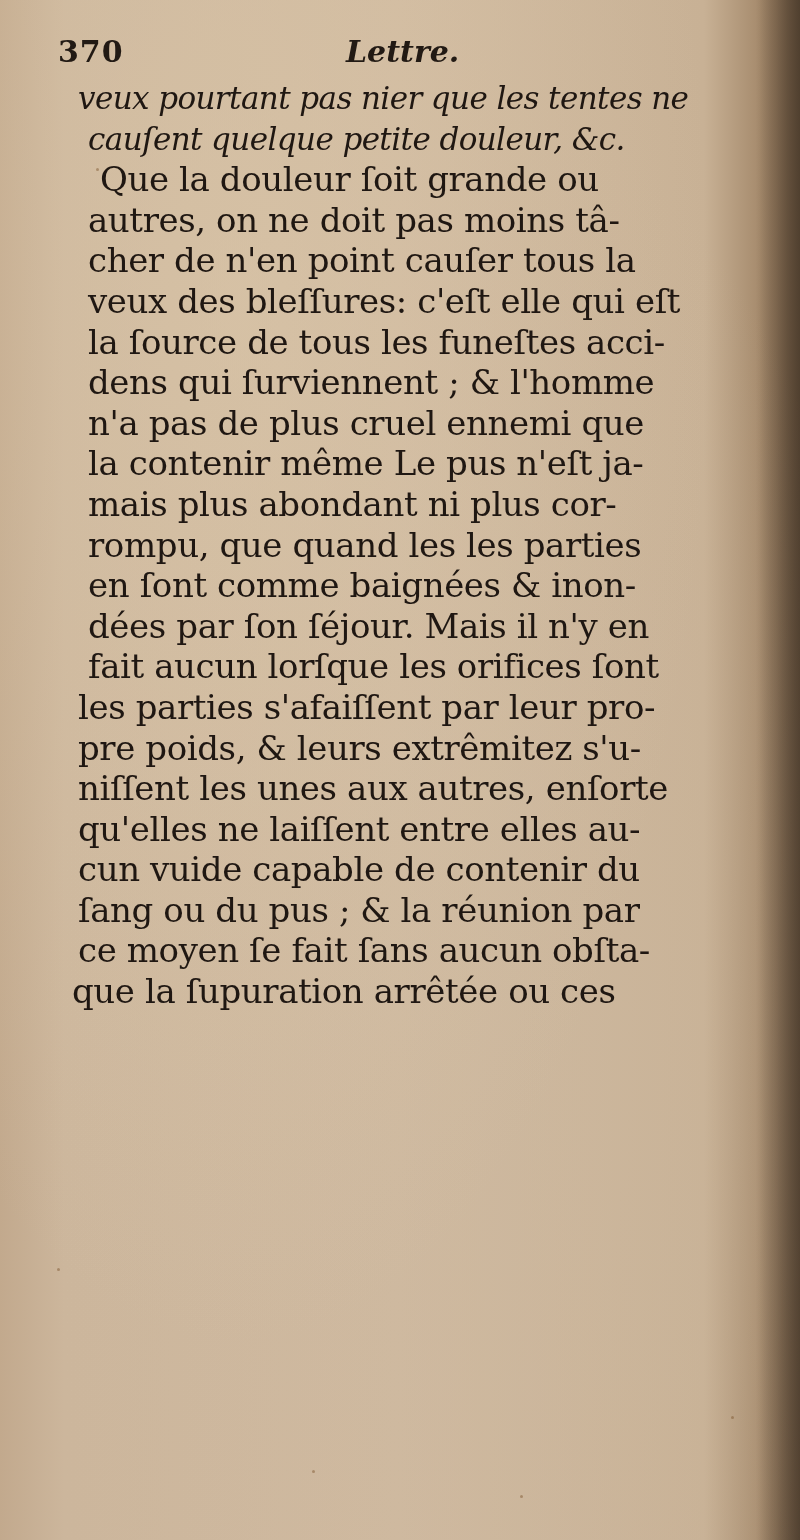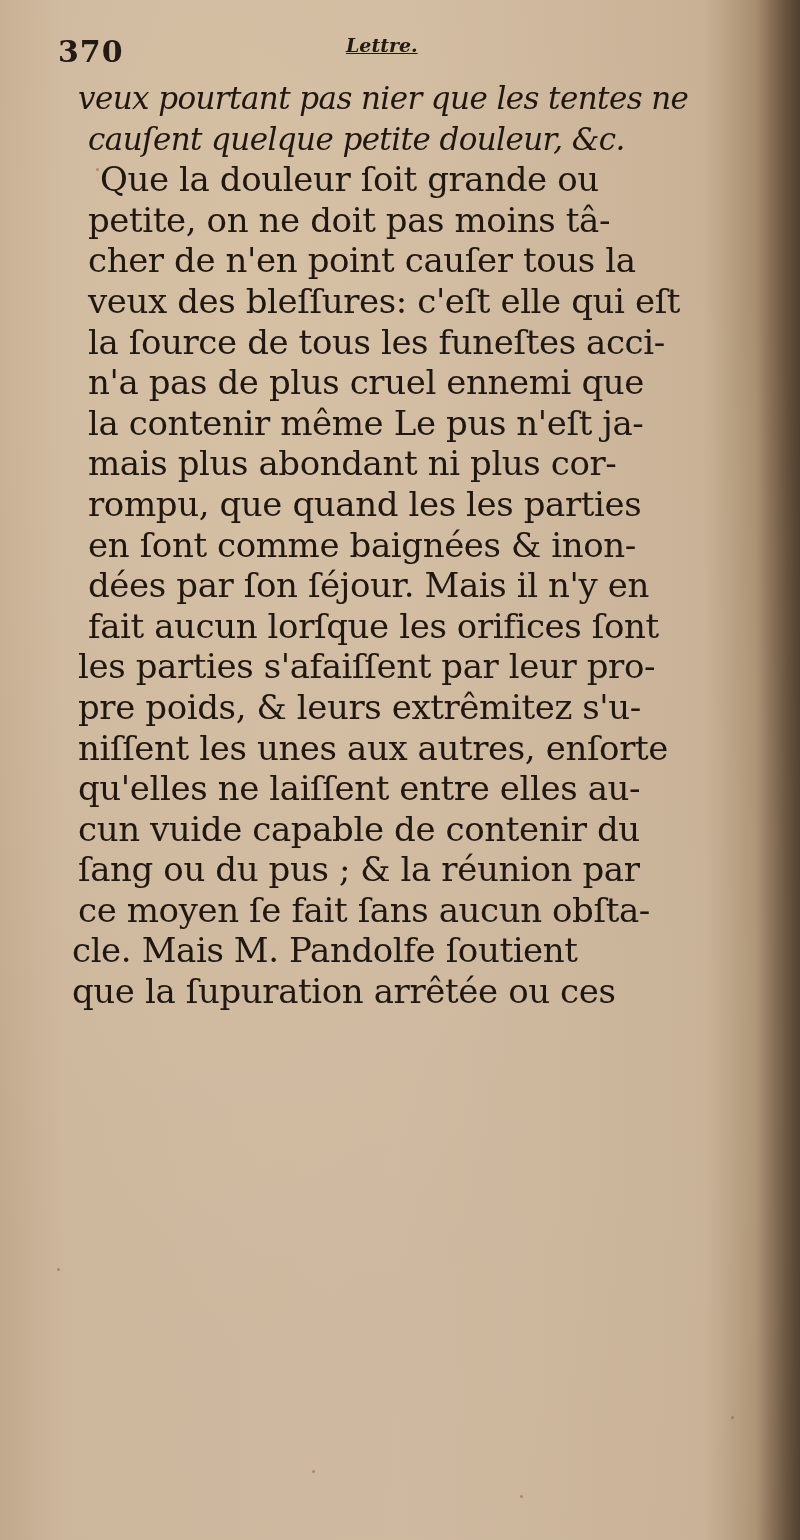--- a/index.html
+++ b/index.html
@@ -42,24 +42,23 @@
       left: 0;
       top: 0;
       font-size: 30px;
       font-weight: bold;
       letter-spacing: 1px;
     }
     .running-head {
       position: absolute;
       left: 288px;
       top: 0;
-      font-size: 19px;
+      font-size: 30px;
       font-style: italic;
       font-weight: bold;
-      text-decoration: underline;
     }
     .body-text {
       position: absolute;
       top: 78px;
       left: 72px;
       width: 680px;
       font-family: "DejaVu Serif", serif;
       color: #1f1712;
     }
     .line {
@@ -100,35 +99,35 @@
 
   <div class="header">
     <span class="page-number">370</span>
     <span class="running-head">Lettre.</span>
   </div>
 
   <div class="body-text">
     <div class="line italic indent-a">veux pourtant pas nier que les tentes ne</div>
     <div class="line italic indent-b">cauſent quelque petite douleur, &amp;c.</div>
     <div class="line indent-c">Que la douleur ſoit grande ou</div>
-    <div class="line indent-b">petite, on ne doit pas moins tâ-</div>
+    <div class="line indent-b">autres, on ne doit pas moins tâ-</div>
     <div class="line indent-b">cher de n'en point cauſer tous la</div>
     <div class="line indent-b">veux des bleſſures: c'eſt elle qui eſt</div>
     <div class="line indent-b">la ſource de tous les funeſtes acci-</div>
+    <div class="line indent-b">dens qui ſurviennent ; &amp; l'homme</div>
     <div class="line indent-b">n'a pas de plus cruel ennemi que</div>
     <div class="line indent-b">la contenir même Le pus n'eſt ja-</div>
     <div class="line indent-b">mais plus abondant ni plus cor-</div>
     <div class="line indent-b">rompu, que quand les les parties</div>
     <div class="line indent-b">en ſont comme baignées &amp; inon-</div>
     <div class="line indent-b">dées par ſon ſéjour. Mais il n'y en</div>
     <div class="line indent-b">fait aucun lorſque les orifices ſont</div>
     <div class="line indent-a">les parties s'afaiſſent par leur pro-</div>
     <div class="line indent-a">pre poids, &amp; leurs extrêmitez s'u-</div>
     <div class="line indent-a">niſſent les unes aux autres, enſorte</div>
     <div class="line indent-a">qu'elles ne laiſſent entre elles au-</div>
     <div class="line indent-a">cun vuide capable de contenir du</div>
     <div class="line indent-a">ſang ou du pus ; &amp; la réunion par</div>
     <div class="line indent-a">ce moyen ſe fait ſans aucun obſta-</div>
-    <div class="line indent-d">cle. Mais M. Pandolfe ſoutient</div>
     <div class="line indent-d">que la ſupuration arrêtée ou ces</div>
     <div class="line indent-d"></div>
   </div>
 </div>
 
 </body></html>

